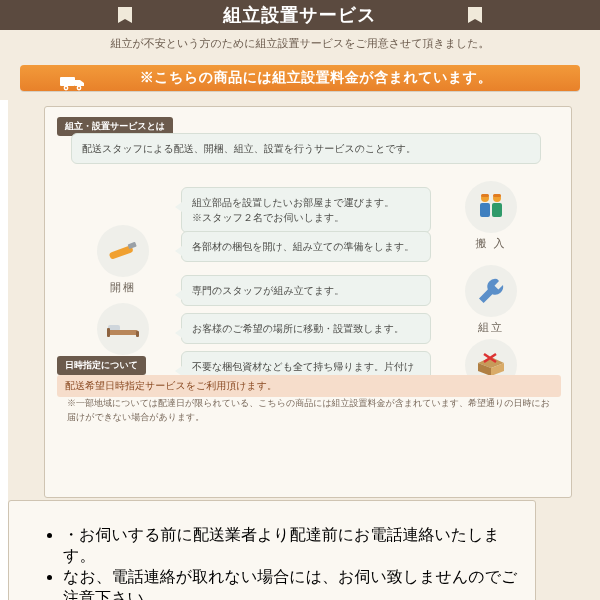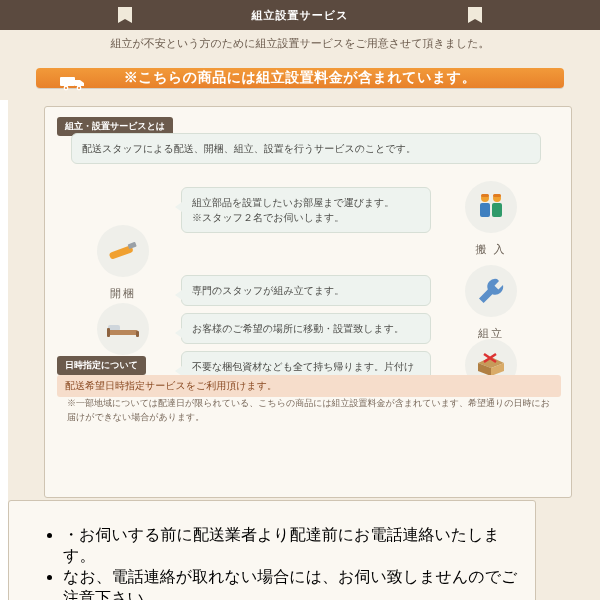--- a/index.html
+++ b/index.html
@@ -26,21 +26,21 @@
     left: 0; top: 0;
     width: 600px;
     height: 30px;
     background: #5b4a3f;
     display: flex;
     align-items: center;
     justify-content: center;
   }
   .header .title {
     color: #ffffff;
-    font-size: 11px;
+    font-size: 18px;
     font-weight: bold;
     letter-spacing: 1px;
   }
   .header::before, .header::after {
     content: "";
     position: absolute;
     top: 7px;
     width: 14px;
     height: 16px;
     background: #f0e9da;
@@ -70,27 +70,28 @@
     left: 0; top: 56px;
     width: 600px;
     height: 44px;
     background: #f3ece0;
     display: flex;
     align-items: center;
     justify-content: center;
   }
   .banner {
     width: 528px;
-    height: 20px;
+    height: 26px;
     background: linear-gradient(#f29a3a, #e8812a);
     border-radius: 4px;
     display: flex;
     align-items: center;
     justify-content: center;
     box-shadow: 0 1px 0 rgba(0,0,0,.12);
+    padding-left: 32px;
   }
   .banner .txt {
     color: #ffffff;
     font-size: 14px;
     font-weight: bold;
     letter-spacing: .5px;
   }
 
   
   .panel {
@@ -164,21 +165,21 @@
   }
   .step-right {
     position: absolute;
     width: 92px;
     text-align: center;
   }
   .step-label {
     font-size: 11px;
     color: #6d6358;
     letter-spacing: 2px;
-    margin-top: 9px;
+    margin-top: 3px;
   }
   .circle {
     width: 52px;
     height: 52px;
     border-radius: 50%;
     background: #efefea;
     margin: 0 auto;
     display: flex;
     align-items: center;
     justify-content: center;
@@ -265,20 +266,21 @@
             <rect x="6" y="13" width="10" height="14" rx="2" fill="#3f7fbf"></rect>
             <circle cx="23" cy="8" r="4" fill="#f0a030"></circle>
             <rect x="18" y="13" width="10" height="14" rx="2" fill="#2f9a6a"></rect>
             <rect x="7" y="4" width="8" height="3" rx="1.5" fill="#e07b20"></rect>
             <rect x="19" y="4" width="8" height="3" rx="1.5" fill="#e07b20"></rect>
           </svg>
         </div>
         <div class="step-label">搬 入</div>
       </div>
 
+      <div class="bubble b2">各部材の梱包を開け、組み立ての準備をします。</div>
       <div class="step-left" style="left:32px; top:118px;">
         <div class="circle">
           <svg width="34" height="22" viewBox="0 0 34 22">
             <rect x="3" y="9" width="24" height="7" rx="3" transform="rotate(-20 15 12)" fill="#f0a030"></rect>
             <rect x="22" y="3" width="8" height="5" rx="1" transform="rotate(-20 26 5)" fill="#9aa0a6"></rect>
           </svg>
         </div>
         <div class="step-label">開梱</div>
       </div>
 

